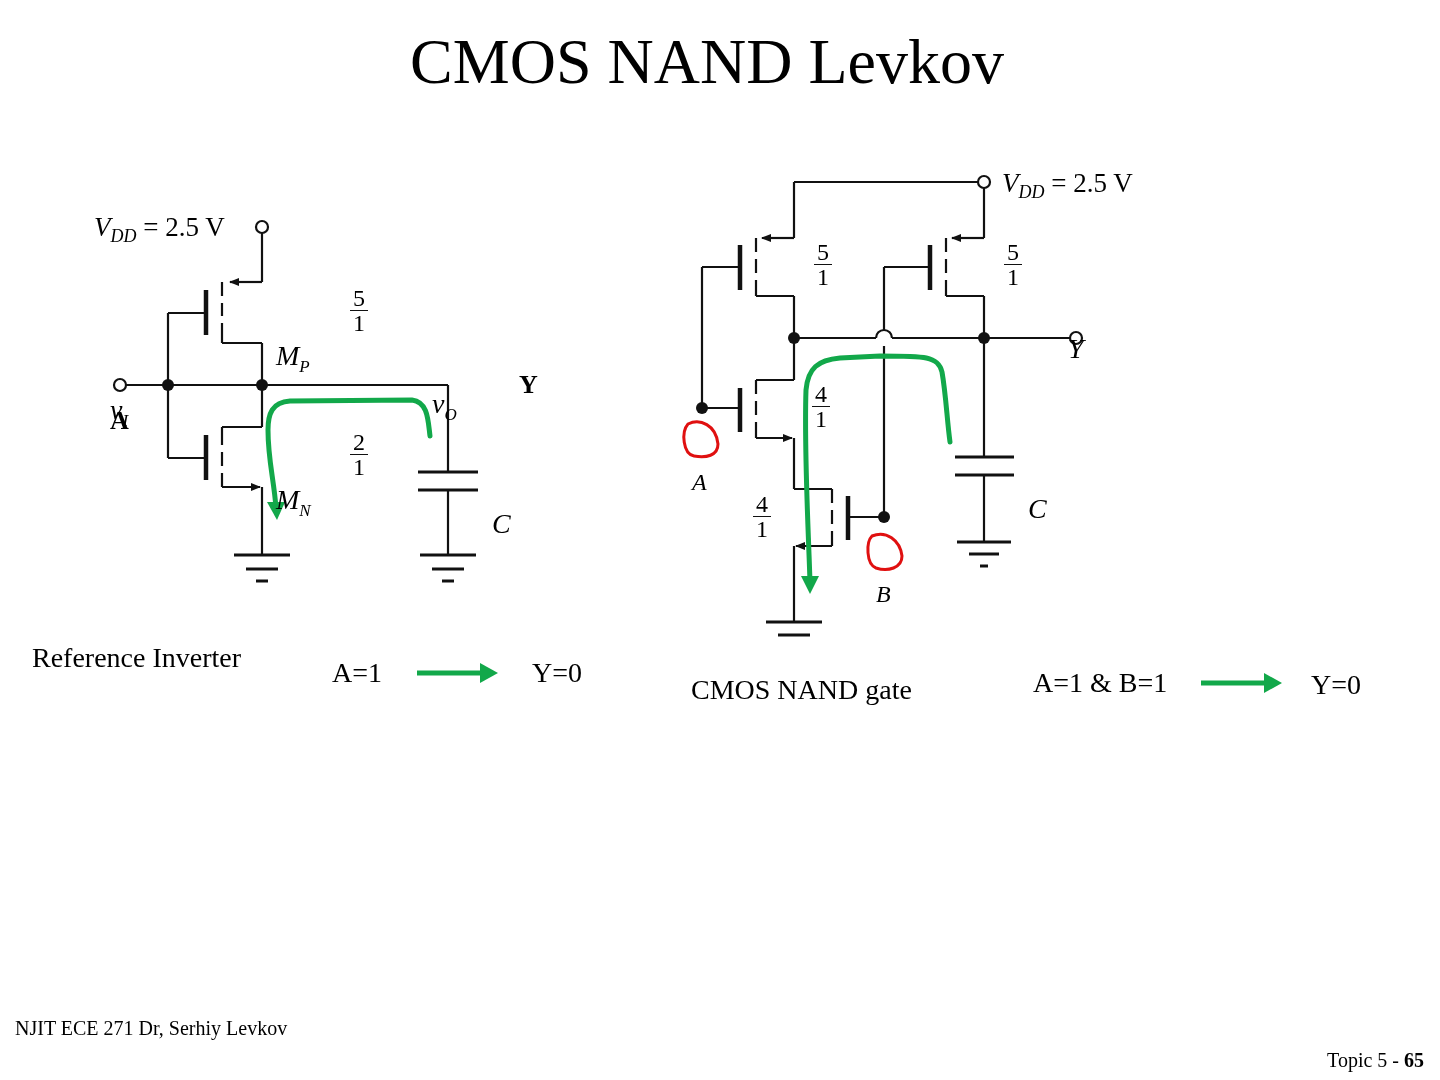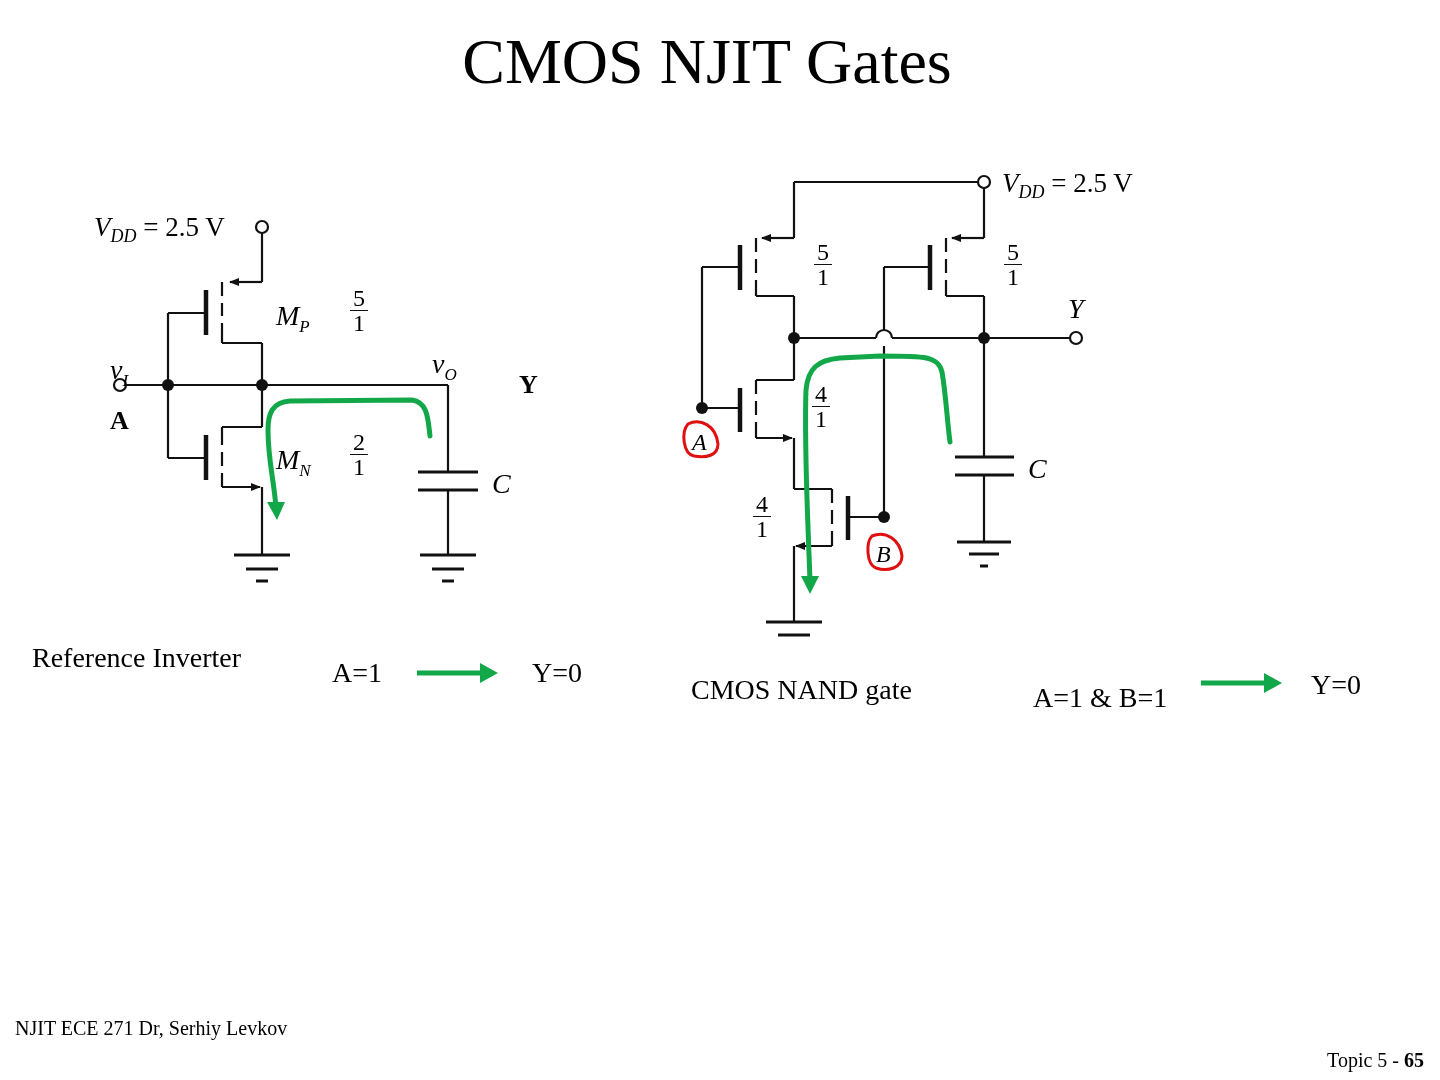--- a/index.html
+++ b/index.html
@@ -3,26 +3,26 @@
 <meta charset="utf-8">
 <style>
   html, body { margin:0; padding:0; background:#ffffff; }
   body { width:1440px; height:1080px; position:relative; overflow:hidden;
          font-family:"Liberation Serif", serif; color:#000; }
   .abs { position:absolute; }
   #title { left:0; width:1414px; top:30px; text-align:center; font-size:64px; line-height:1; }
   .lbl { font-size:28px; line-height:1; white-space:nowrap; }
   .bold { font-weight:bold; }
   .foot { font-size:20px; line-height:1; white-space:nowrap;text-align:right; }
-  .it { font-style:italic; }
+  .it { font-style:italic;margin-top:40px; }
 </style>
 </head>
 <body>
 
-<div id="title" class="abs">CMOS NJIT Gates</div>
+<div id="title" class="abs">CMOS NAND Levkov</div>
 
 <svg class="abs" style="left:0;top:0" width="1440" height="1080">
   <defs>
     <marker id="arrB" markerWidth="10" markerHeight="10" refX="9" refY="5" orient="auto" markerUnits="userSpaceOnUse">
       <path d="M0,1 L10,5 L0,9 z" fill="#111"></path>
     </marker>
   </defs>
 
   <g stroke="#111" stroke-width="2.2" fill="none">
 
@@ -224,17 +224,17 @@
 <div class="abs lbl" style="left:753px;top:492px;text-align:center;width:18px">
     <div style="font-size:24px;border-bottom:1.5px solid #111">4</div>
     <div style="font-size:24px">1</div>
   </div>
 <div class="abs lbl it" style="left:1068px;top:295px">Y</div>
 <div class="abs lbl it" style="left:692px;top:430px;font-size:24px">A</div>
 <div class="abs lbl it" style="left:876px;top:542px;font-size:24px">B</div>
 <div class="abs lbl it" style="left:1028px;top:455px">C</div>
 
 <div class="abs lbl" style="left:691px;top:676px">CMOS NAND gate</div>
-<div class="abs lbl" style="left:1033px;top:684px">A=1 &amp; B=1</div>
+<div class="abs lbl" style="left:1033px;top:669px">A=1 &amp; B=1</div>
 <div class="abs lbl" style="left:1311px;top:671px">Y=0</div>
 
 <div class="abs foot" style="left:15px;top:1018px">NJIT ECE 271  Dr, Serhiy Levkov</div>
 <div class="abs foot" style="right:16px;top:1050px"><span>Topic 5 - </span><b>65</b></div>
 
 </body></html>

